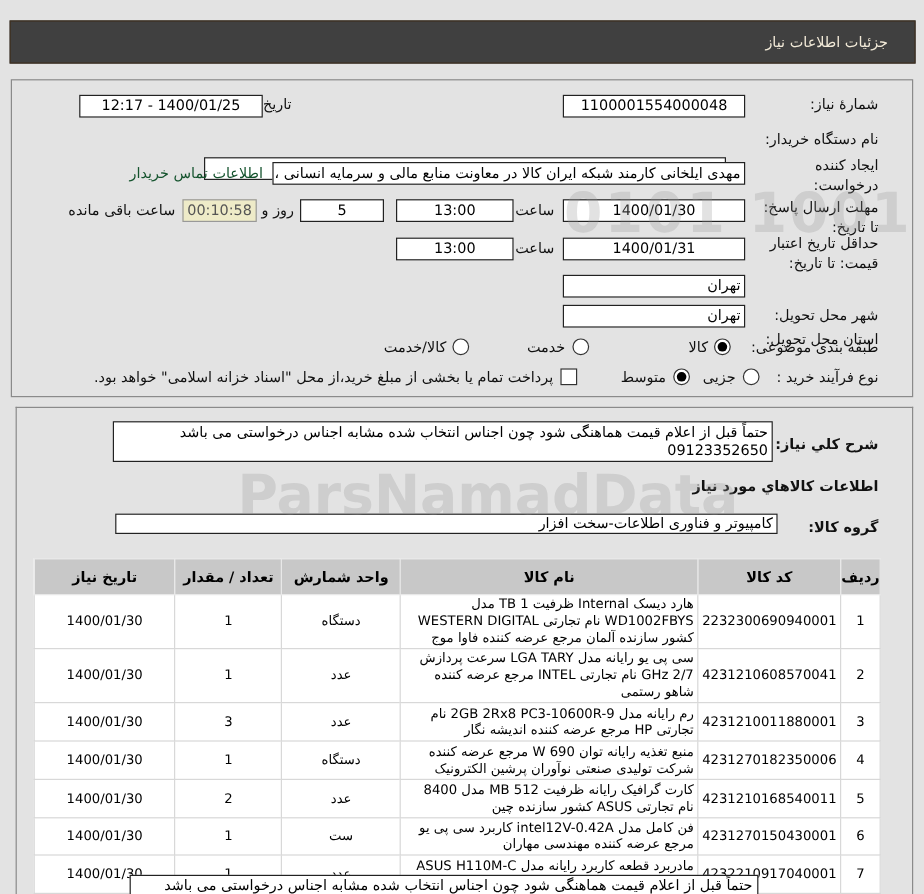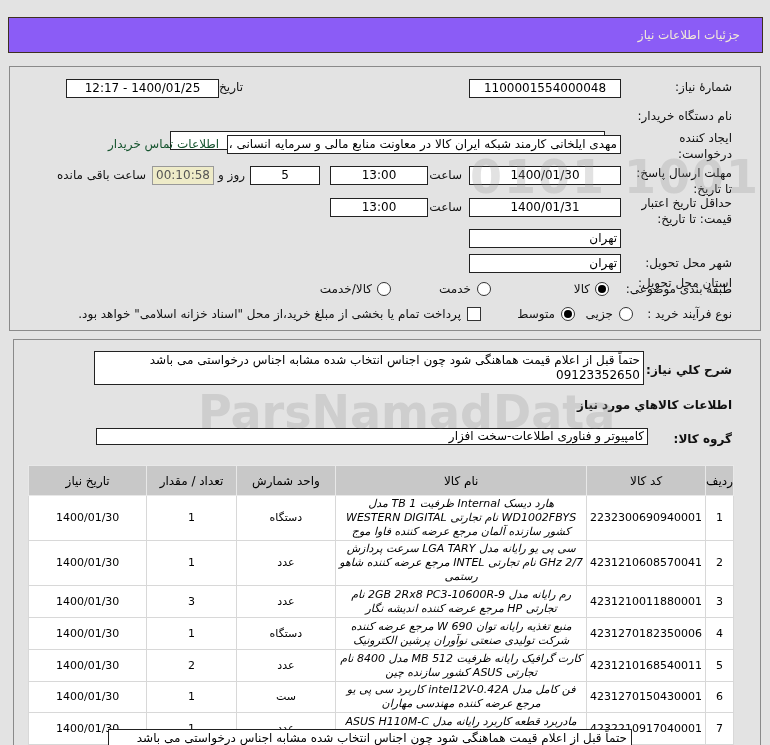--- a/index.html
+++ b/index.html
@@ -1,20 +1,20 @@
 <!DOCTYPE html>
 <html><head>
 <meta charset="utf-8">
 <style>
   * { box-sizing: border-box; margin: 0; padding: 0; }
   html, body { width: 770px; height: 745px; overflow: hidden; background: #e3e3e3; }
   body { font-family: "DejaVu Sans", sans-serif; font-size: 12px; color: #000; direction: rtl; position: relative; }
   .abs { position: absolute; }
 
-  .header-bar { left: 8px; top: 17px; width: 755px; height: 36px; background: #8b5cf6; border: 1px solid #3e3020; }
+  .header-bar { left: 8px; top: 17px; width: 755px; height: 36px; background: #404040; border: 1px solid #3e3020; }
   .header-title { position: absolute; right: 22px; top: 10px; color: #f2ead8; font-size: 12px; }
 
   .panel1 { left: 9px; top: 66px; width: 752px; height: 265px; border: 1px solid #8a8a8a; background: #e3e3e3; }
   .panel2 { left: 13px; top: 339px; width: 748px; height: 406px; border: 1px solid #8a8a8a; border-bottom: none; background: #e3e3e3; }
 
   .lbl { position: absolute; font-size: 12px; text-align: right; white-space: nowrap; color: #111; }
   .lbl2 { line-height: 16px; white-space: normal; }
   .fld { position: absolute; background: #fff; border: 1px solid #222; height: 19px; line-height: 17px; font-size: 12px; white-space: nowrap; overflow: hidden; padding: 0 3px; }
   .fld.center { text-align: center; }
   .fld.right { text-align: right; }
@@ -23,23 +23,23 @@
 
   .radio { position: absolute; width: 14px; height: 14px; border-radius: 50%; border: 1px solid #333; background: #fff; }
   .radio.on::after { content: ""; position: absolute; left: 2px; top: 2px; width: 8px; height: 8px; border-radius: 50%; background: #000; }
   .chk { position: absolute; width: 14px; height: 14px; border: 1px solid #333; background: #fff; }
 
   .bold { font-weight: bold; font-size: 12px; }
 
   .desc-box { position: absolute; background: #fff; border: 1px solid #222; font-size: 12px; line-height: 15px; padding: 1px 3px; text-align: right; }
 
   table.items { position: absolute; left: 28px; top: 465px; width: 706px; border-collapse: collapse; background: #fff; font-size: 11px; }
-  table.items th { background: #c8c8c8; font-weight: normal; height: 30px; border: 1px solid #e8e8e8; font-size: 12px; }
+  table.items th { background: #c8c8c8; font-weight: bold; height: 30px; border: 1px solid #e8e8e8; font-size: 12px; }
   table.items td { border: 1px solid #d8d8d8; text-align: center; vertical-align: middle; padding: 1px 3px; line-height: 14px; }
-  table.items td.name { text-align: center; font-size: 11px; font-style: italic; }
+  table.items td.name { text-align: right; font-size: 11px; }
   table.items tr { background: #fff; }
 
   .foot-box { position: absolute; left: 108px; top: 729px; width: 524px; height: 20px; background: #fff; border: 1px solid #222; font-size: 12px; padding: 1px 4px; text-align: right; }
 
   .wm { position: absolute; color: rgba(150,150,150,0.28); font-weight: bold; font-family: "DejaVu Sans", sans-serif; pointer-events: none; direction: ltr; }
 </style>
 </head>
 <body>
 
 <div class="abs header-bar">

